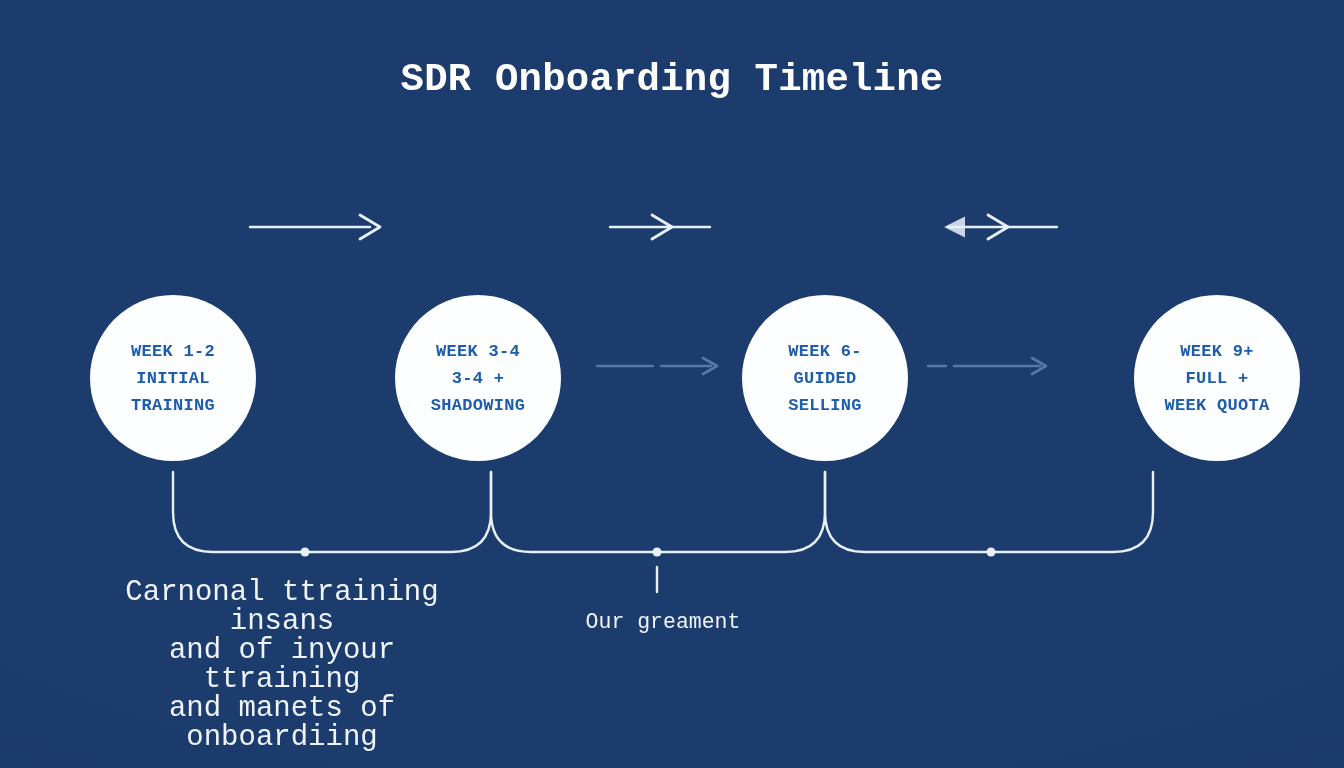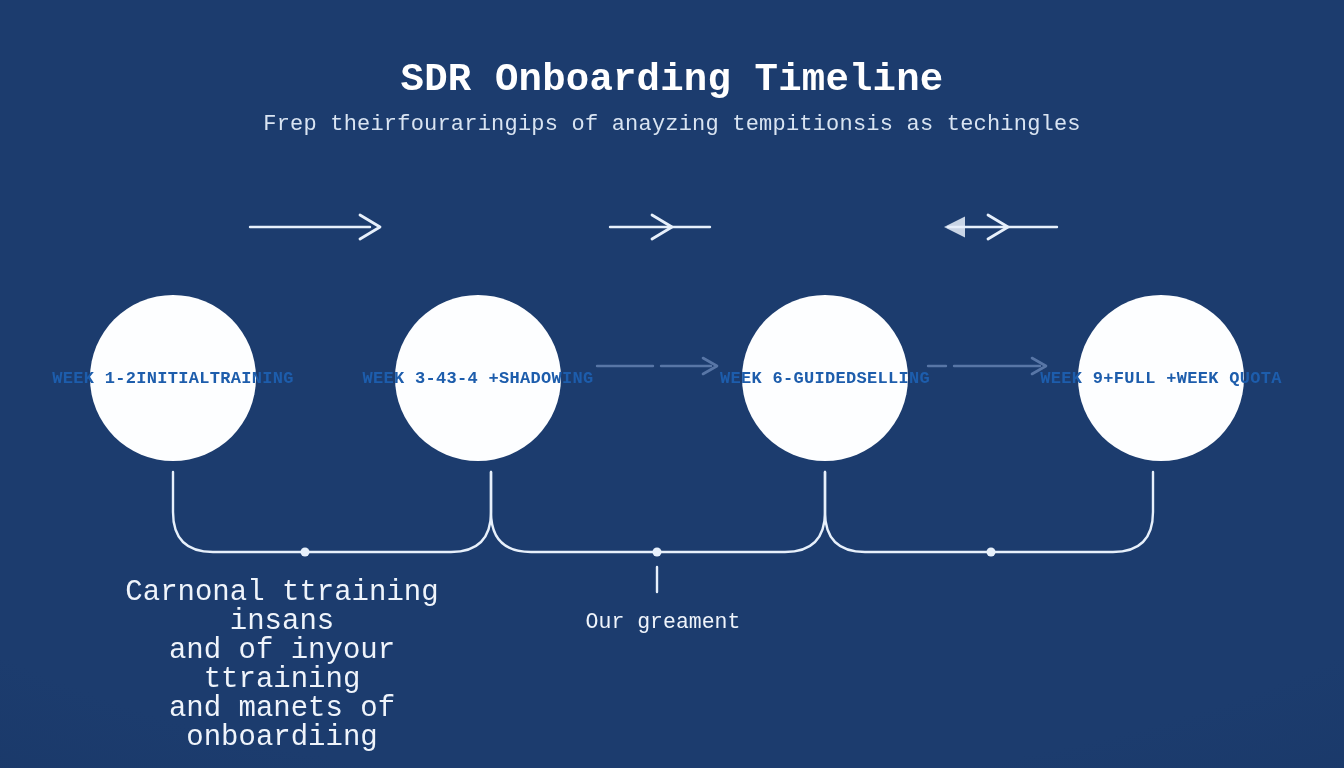--- a/index.html
+++ b/index.html
@@ -86,37 +86,38 @@
   }
   
   .node {
     position: absolute;
     top: 295px;
     width: 166px;
     height: 166px;
     border-radius: 50%;
     background: var(--circle-fill, #fdfeff);
     display: flex;
+    flex-direction: column;
     align-items: center;
     justify-content: center;
     text-align: center;
   }
   .node span {
     display: block;
     font-size: 17px;
     font-weight: 700;
     letter-spacing: 0.3px;
     line-height: 27px;
     color: var(--circle-text, #1d5dac);
     white-space: nowrap;
   }
   .node-0 { left: 90px; }
   .node-1 { left: 395px; }
   .node-2 { left: 742px; }
-  .node-3 { left: 1078px; }
+  .node-3 { left: 1134px; }
   
   .caption-left {
     position: absolute;
     left: 122px;
     top: 578px;
     width: 320px;
     text-align: center;
     font-size: 29px;
     line-height: 29px;
     color: var(--caption, #eff4fb);
@@ -133,21 +134,20 @@
     color: var(--caption, #eff4fb);
   }
 </style>
 </head>
 <body>
 
 <div class="canvas">
 
   <div class="hdr">
     <h1 class="title">SDR Onboarding Timeline</h1>
-    <p class="subtitle">Frep theirfouraringips of anayzing tempitionsis as techingles</p>
   </div>
 
   <svg class="lines" viewBox="0 0 1344 768">
 
     <g>
       <path class="wire" d="M 250 227 H 370"></path>
       <path class="wire-head" d="M 360 215 L 380 227 L 360 239"></path>
     </g>
     <g>
       <path class="wire" d="M 610 227 H 710"></path>

